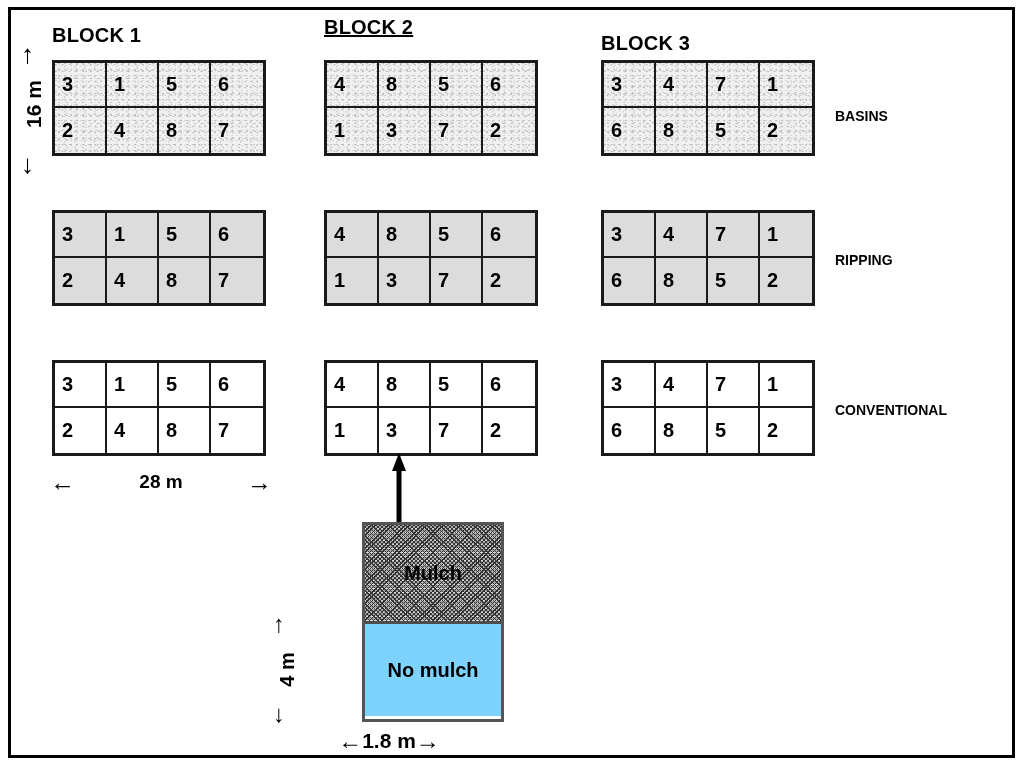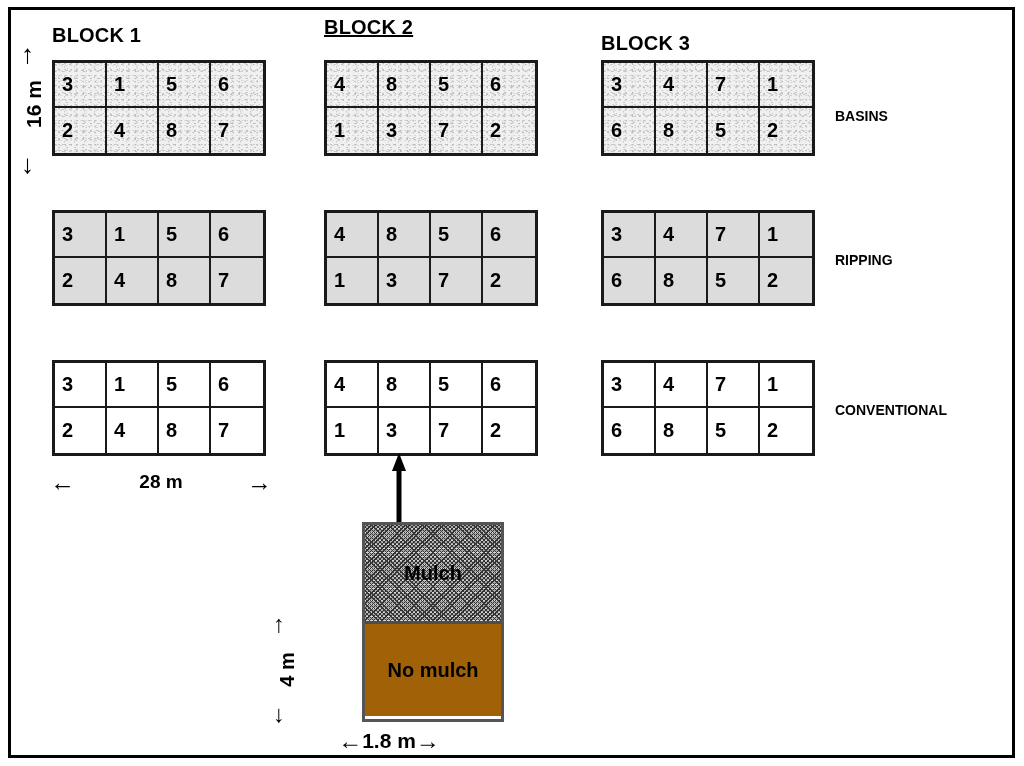--- a/index.html
+++ b/index.html
@@ -167,21 +167,21 @@
       repeating-linear-gradient(45deg, #3a3a3a 0px, #3a3a3a 1px, transparent 1px, transparent 3px),
       repeating-linear-gradient(-45deg, #2e2e2e 0px, #2e2e2e 1px, transparent 1px, transparent 3px),
       repeating-linear-gradient(0deg, rgba(255,255,255,0.55) 0px, rgba(255,255,255,0.55) 1px, transparent 1px, transparent 4px);
     display: flex;
     align-items: center;
     justify-content: center;
   }
   #nomulch-half {
     position: relative;
     height: 92px;
-    background: #a16207;
+    background: #7dd3fc;
     display: flex;
     align-items: center;
     justify-content: center;
   }
   .mulch-label {
     font-size: 20px;
     font-weight: bold;
     color: #000000;
     position: relative;
     z-index: 2;

